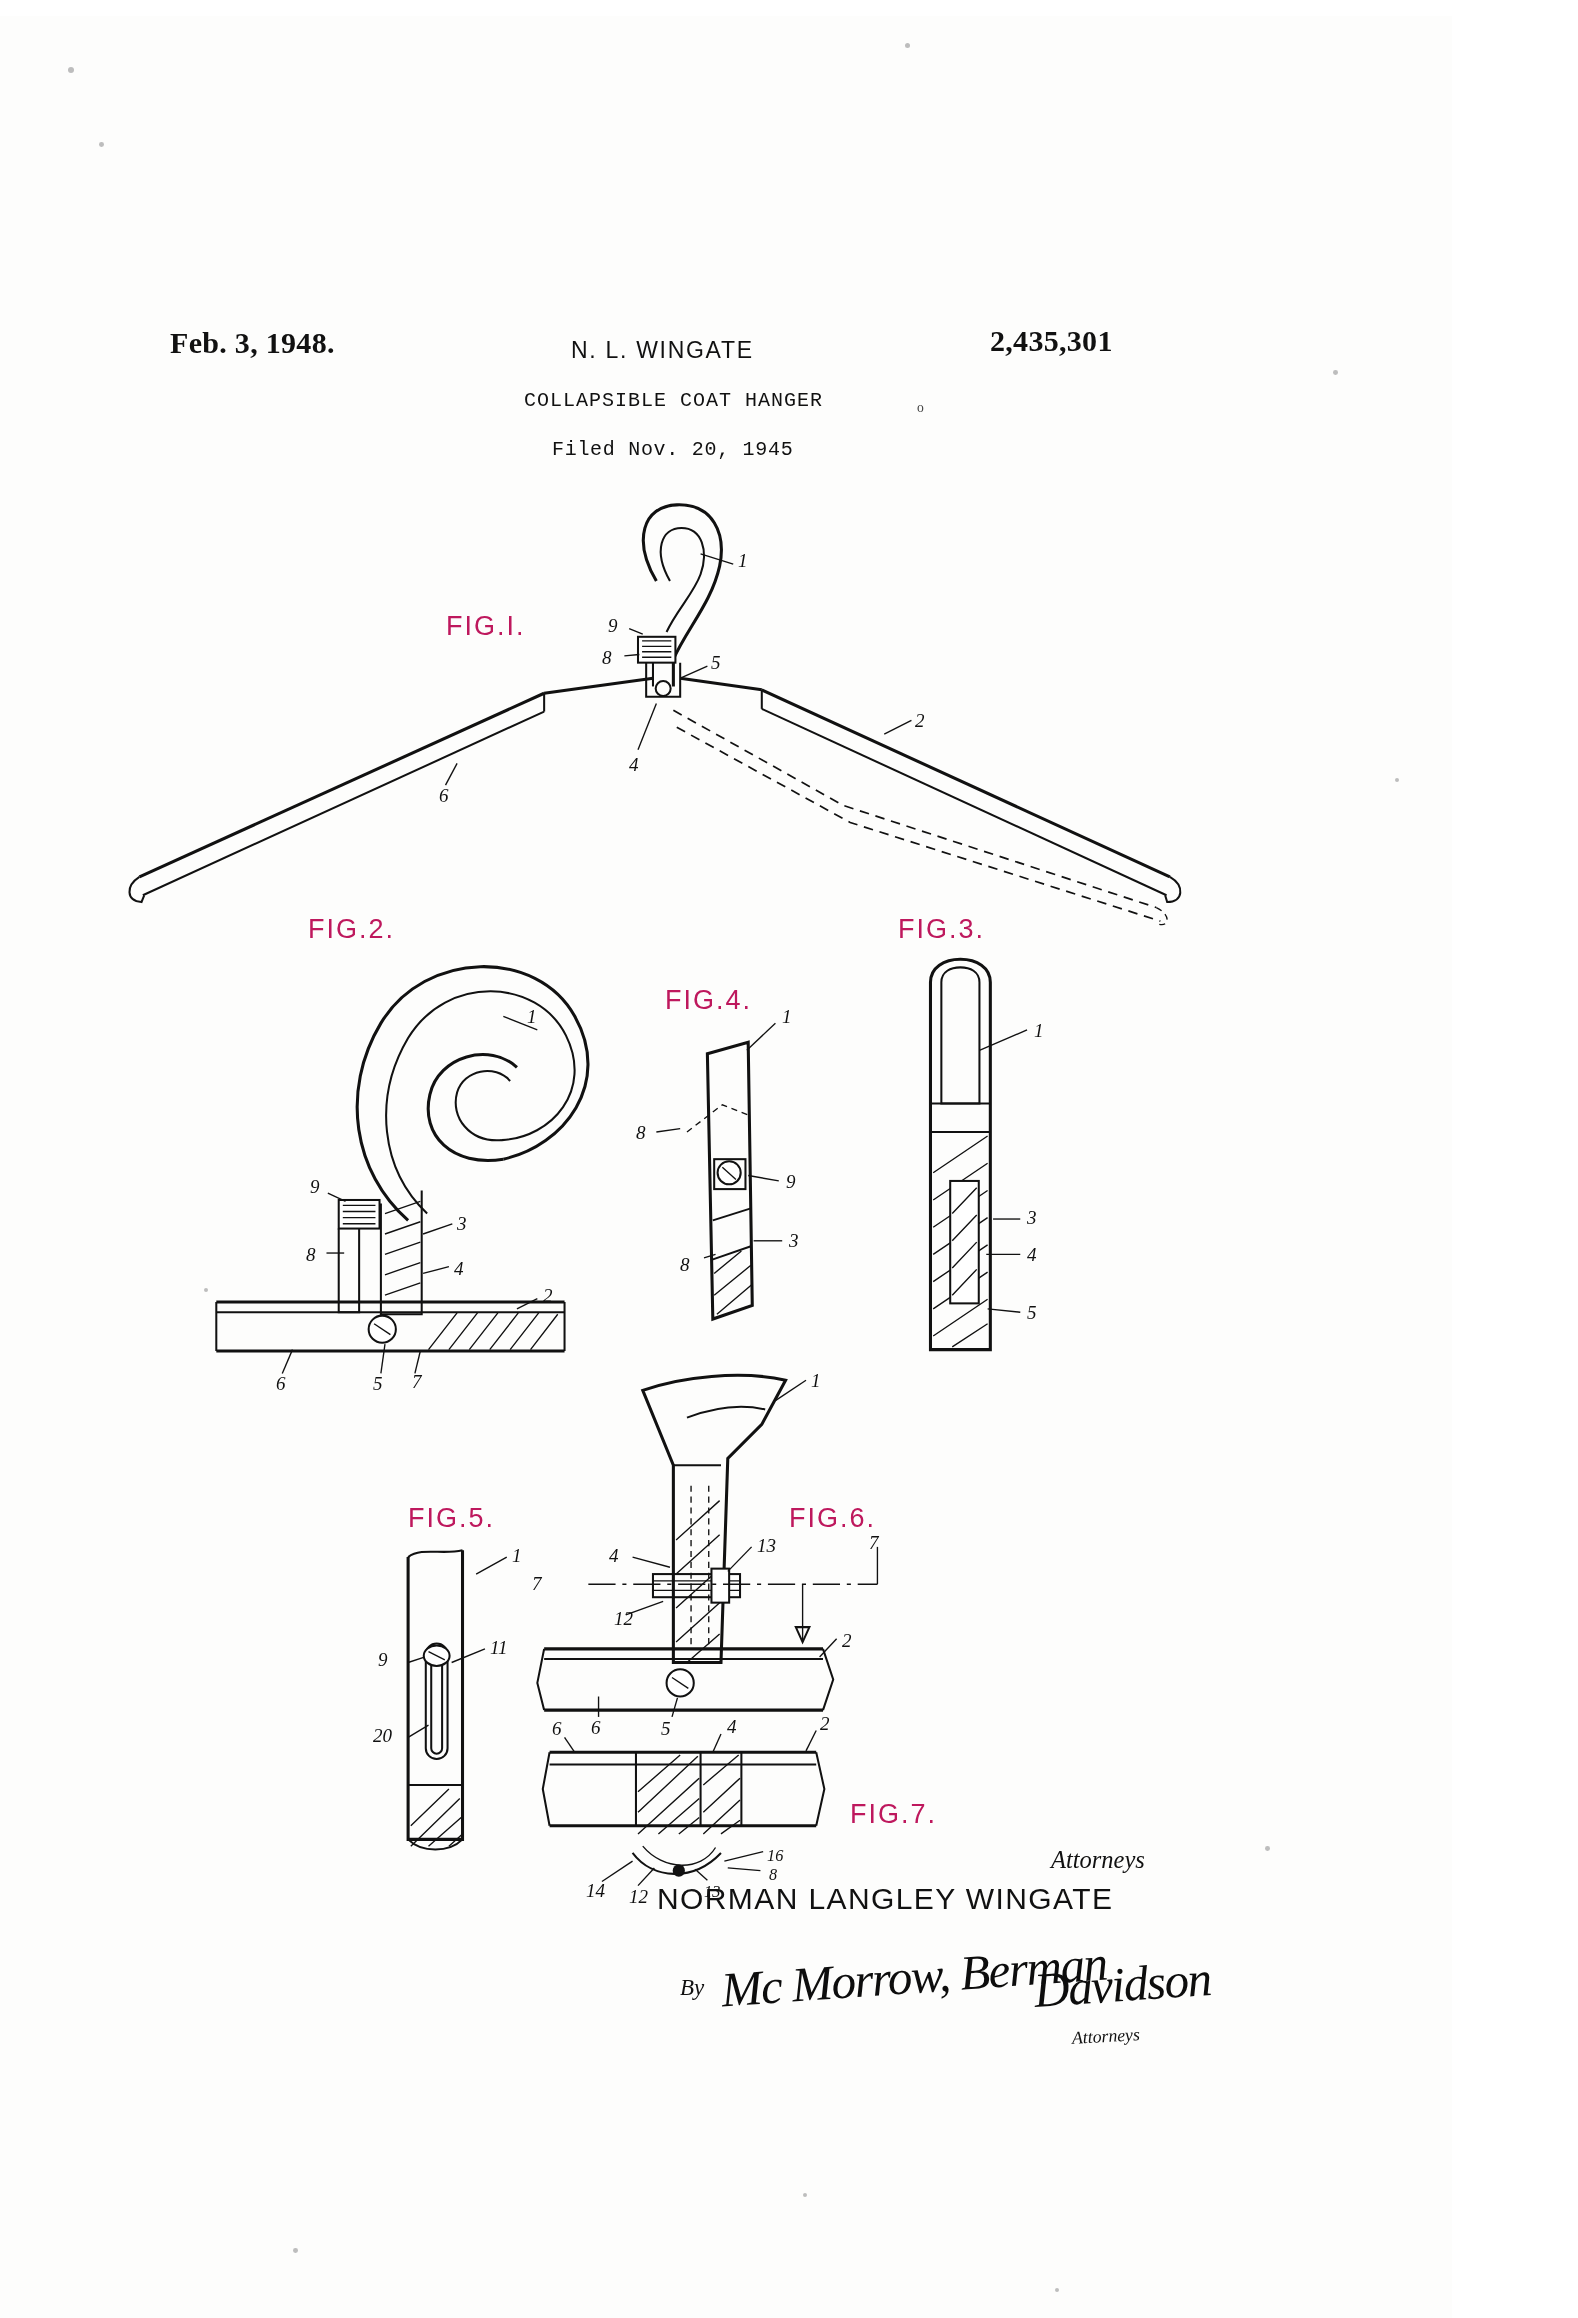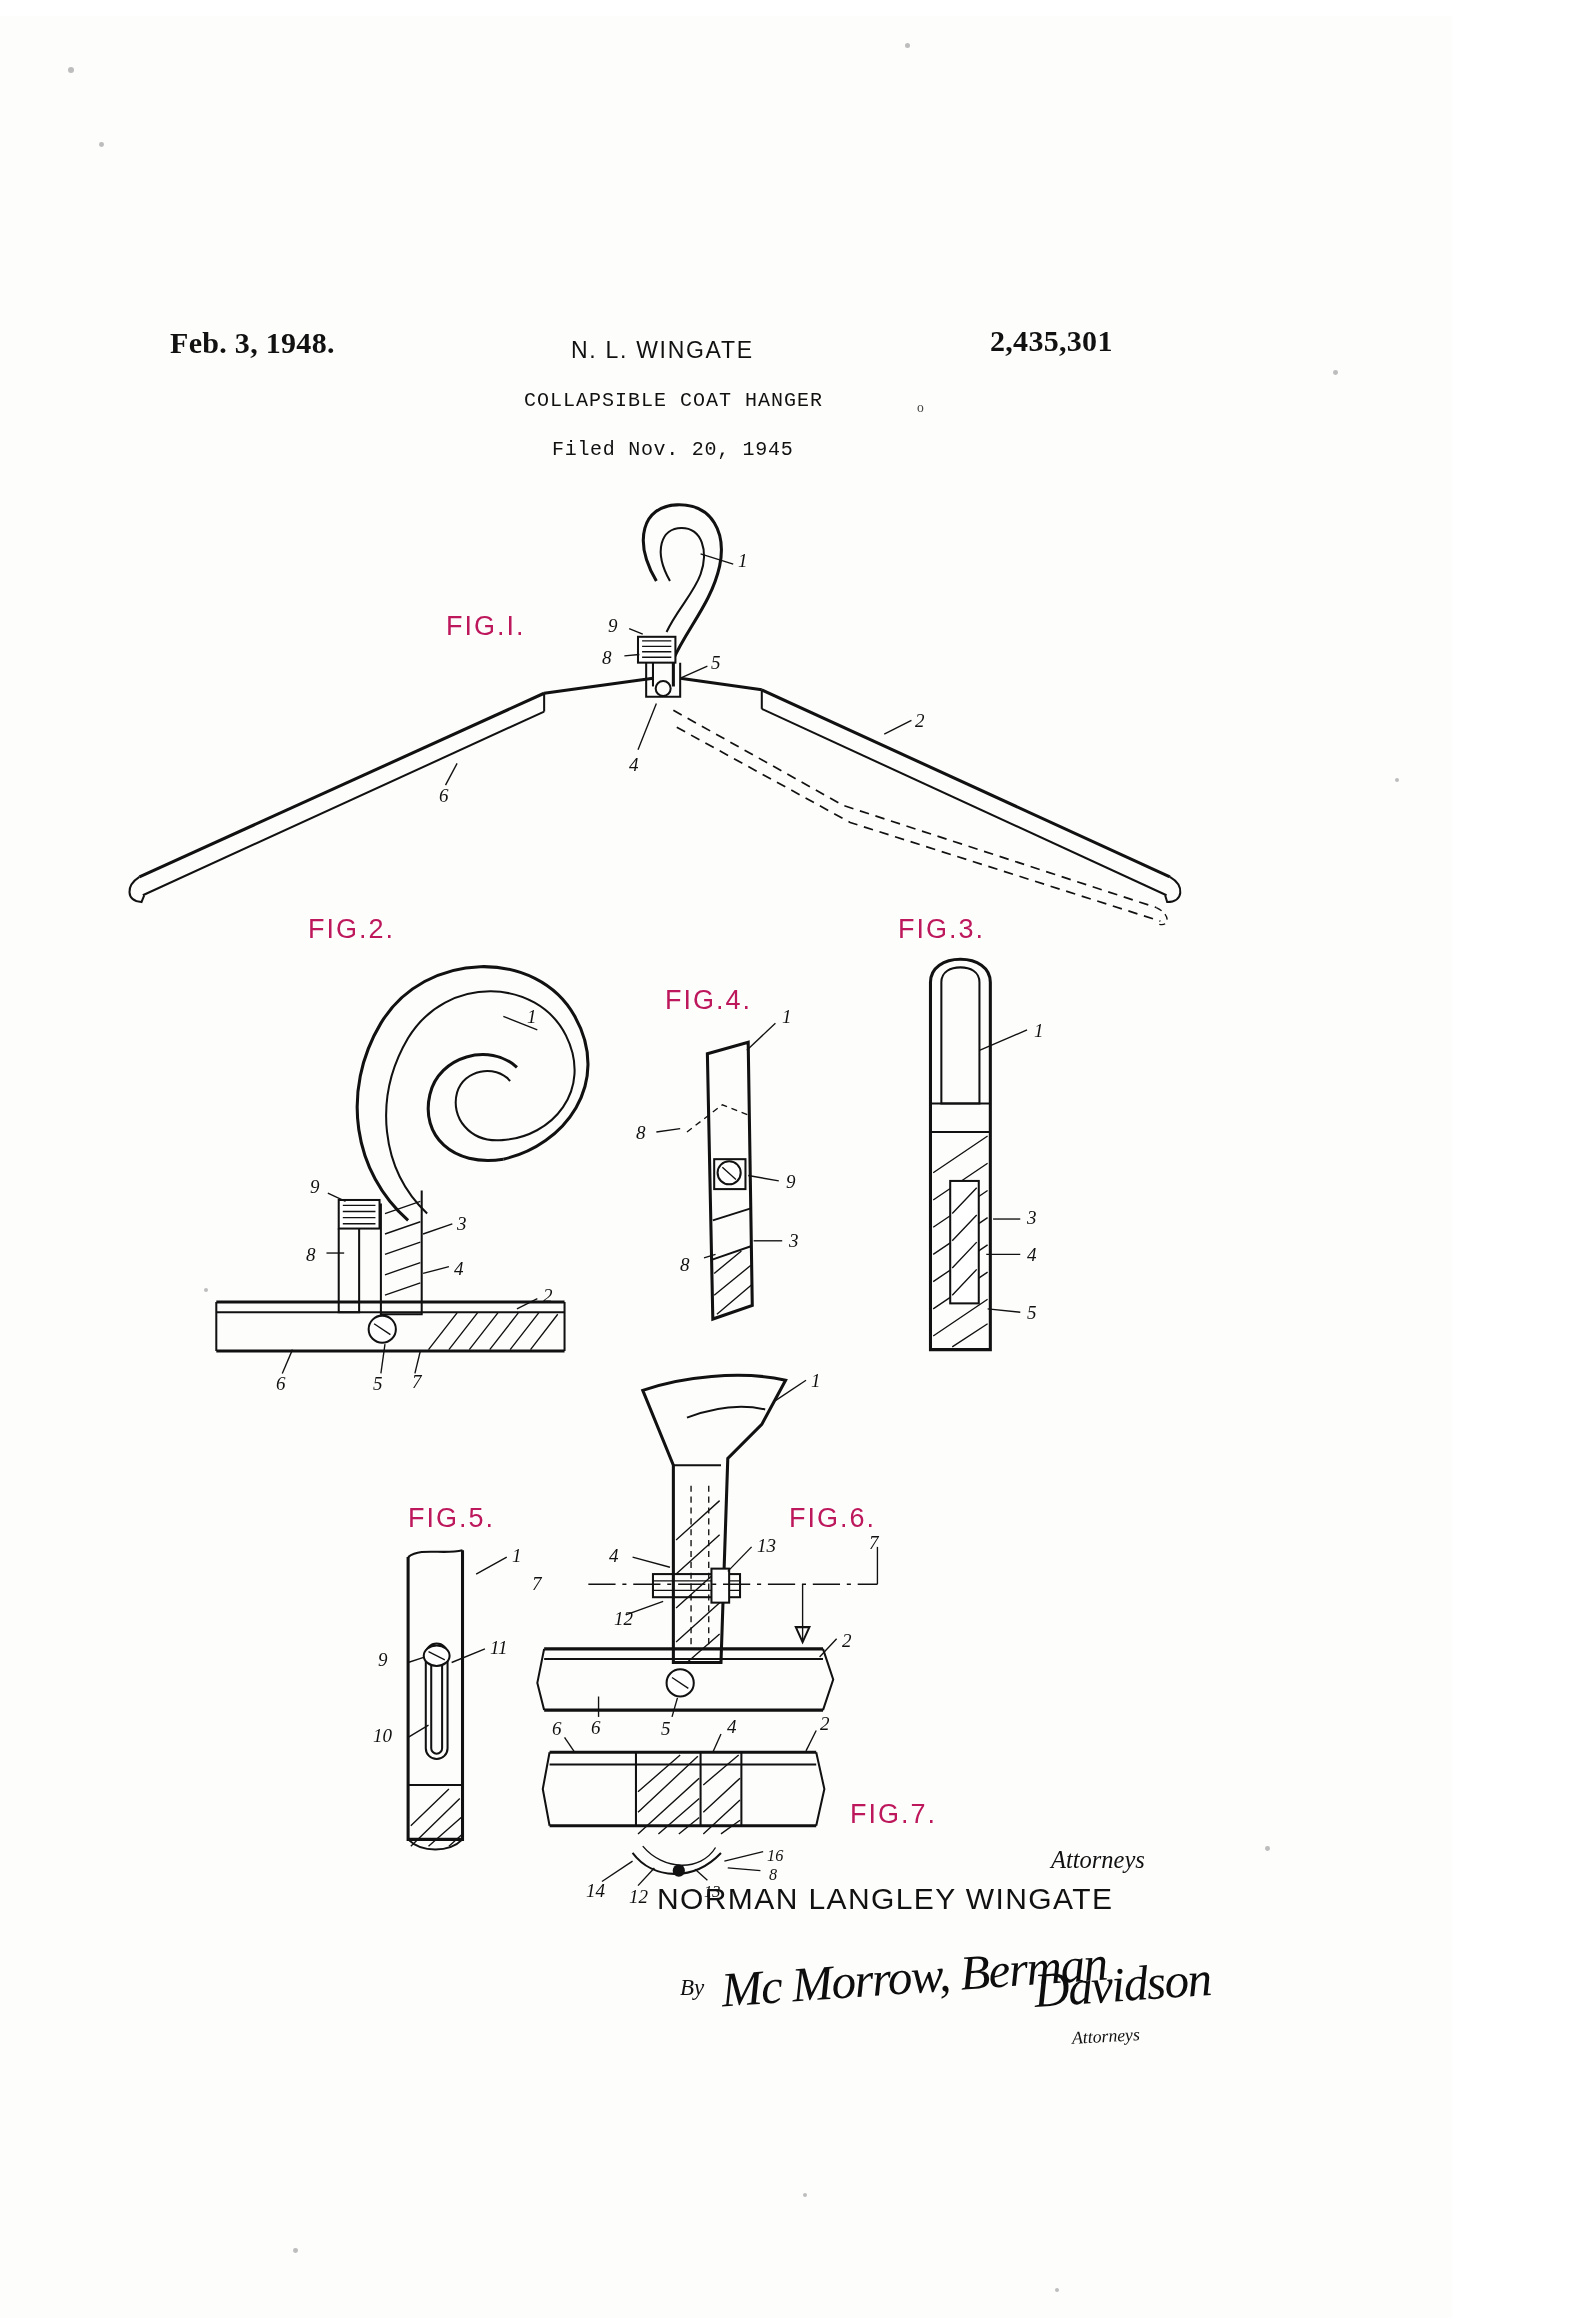--- a/index.html
+++ b/index.html
@@ -344,21 +344,21 @@
 
     <path class="lnthin" d="M745 2265 L 700 2290"></path>
     <path class="lnthin" d="M600 2420 L 624 2412"></path>
     <path class="lnthin" d="M713 2400 L 664 2420"></path>
     <path class="lnthin" d="M600 2530 L 630 2512"></path>
   </svg>
 
   <div class="ref" style="left:512px;top:1529px;">1</div>
   <div class="ref" style="left:378px;top:1633px;">9</div>
   <div class="ref" style="left:490px;top:1621px;">11</div>
-  <div class="ref" style="left:373px;top:1709px;">10</div>
+  <div class="ref" style="left:373px;top:1709px;">20</div>
 
   <div class="figlabel" style="left:789px;top:1487px;">FIG.6.</div>
 
   <svg width="1578" height="2319" viewBox="0 0 2320 3408">
 
     <path class="ln2" d="M945 2020 C 1000 2000, 1090 1990, 1155 2005 L 1120 2070 L 1070 2120 L 1060 2420 L 990 2420 L 990 2130 Z"></path>
     <path class="ln" d="M1010 2060 C 1050 2045, 1090 2040, 1125 2048"></path>
     <path class="ln" d="M990 2130 L 1060 2130"></path>
 
     <path class="hatch" d="M994 2240 L 1058 2182 M994 2290 L 1058 2232 M994 2340 L 1058 2282 M994 2390 L 1058 2332 M1010 2420 L 1058 2378"></path>

